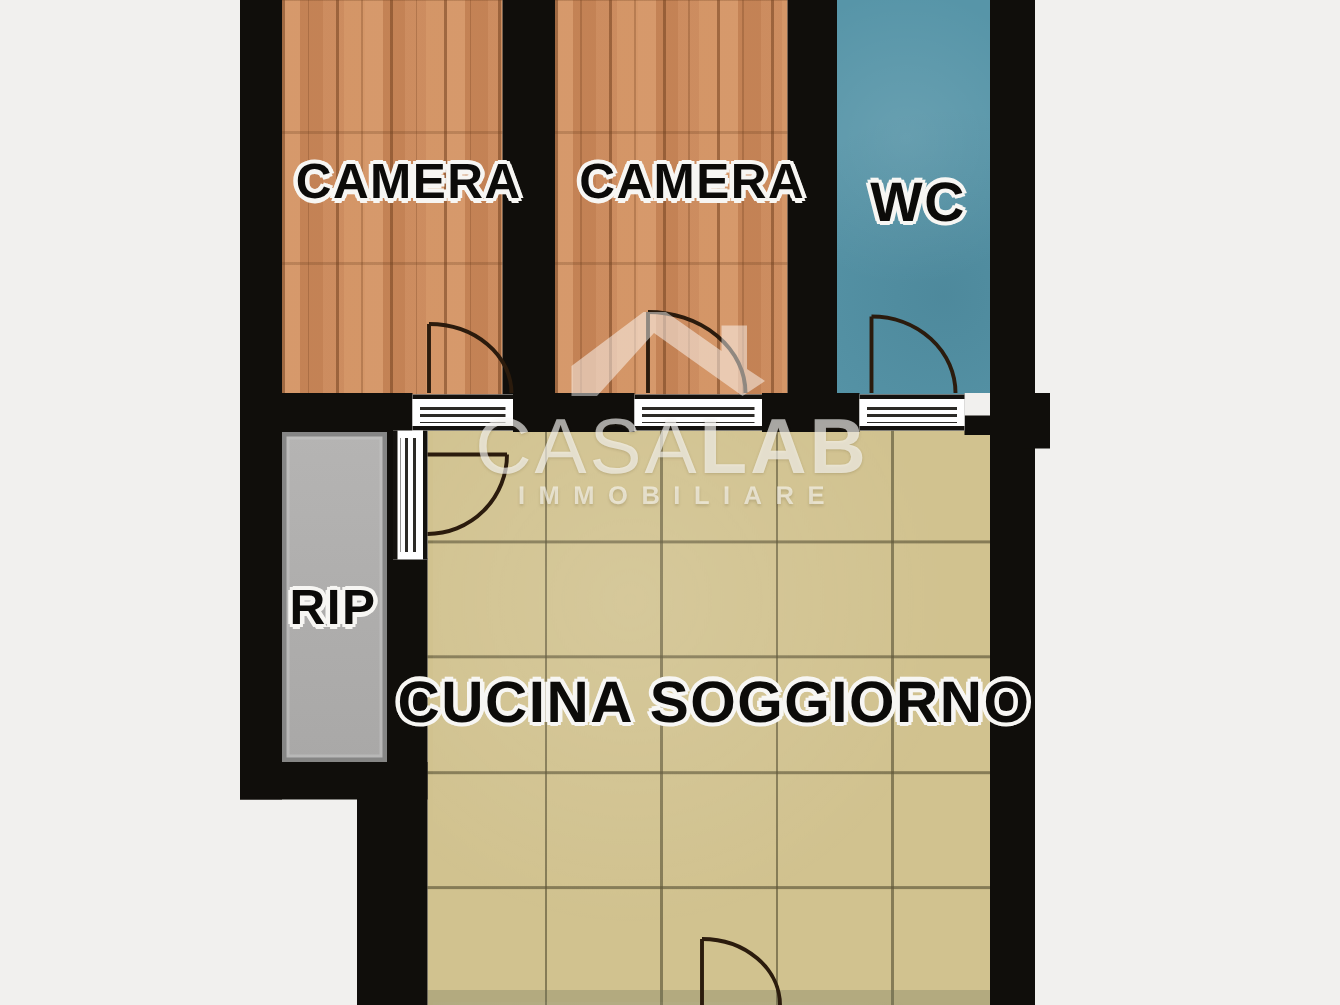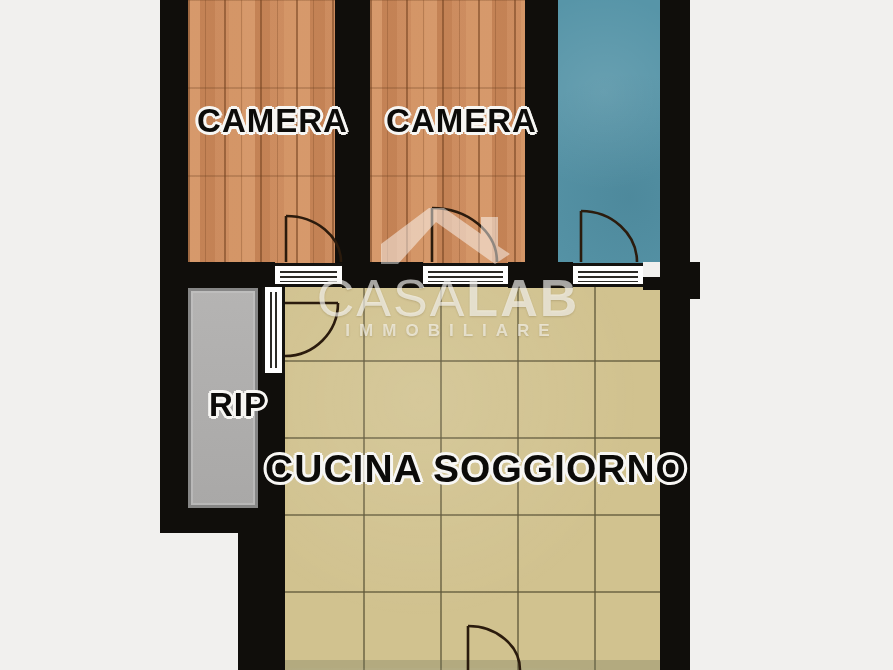--- a/index.html
+++ b/index.html
@@ -147,21 +147,22 @@
       <path d="M581 211 A 56 51 0 0 1 637 262"></path>
       <path d="M285 303 L338 303"></path>
       <path d="M338 303 A 53 53 0 0 1 285 356"></path>
       <path d="M468 626 L468 670"></path>
       <path d="M468 626 A 52 44 0 0 1 520 670"></path>
     </g>
   </svg>
 
   <div class="room-label lbl-camera" style="left:261px; top:121px;">CAMERA</div>
   <div class="room-label lbl-camera" style="left:450px; top:121px;">CAMERA</div>
-  <div class="room-label lbl-rip" style="left:238px; top:405px;">RIP</div>
+  <div class="room-label lbl-wc" style="left:612px; top:135px;">WC</div>
+  <div class="room-label lbl-rip" style="left:222px; top:405px;">RIP</div>
   <div class="room-label lbl-cucina" style="left:476px; top:469px;">CUCINA SOGGIORNO</div>
 
   <svg width="135" height="64" viewBox="0 0 135 64" style="left:378px; top:202px;">
     <path fill="rgba(255,255,255,0.48)" d="M3 42 L51 6 L66 6 L103 32 L103 15 L120 15 L120 44 L132 52 L117 62 L58 20 L20 62 L3 62 Z"></path>
   </svg>
   <div class="wm-text wm-brand" style="left:448px; top:298px;">
     <span class="prefix">CASA</span><span class="suffix">LAB</span>
   </div>
   <div class="wm-text wm-sub" style="left:452px; top:331px;">IMMOBILIARE</div>
 

